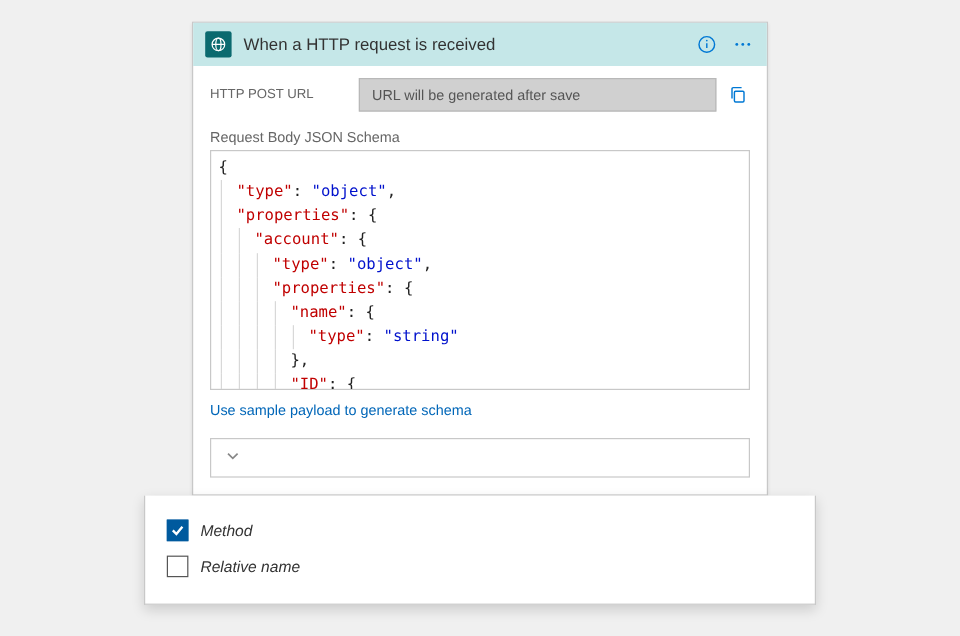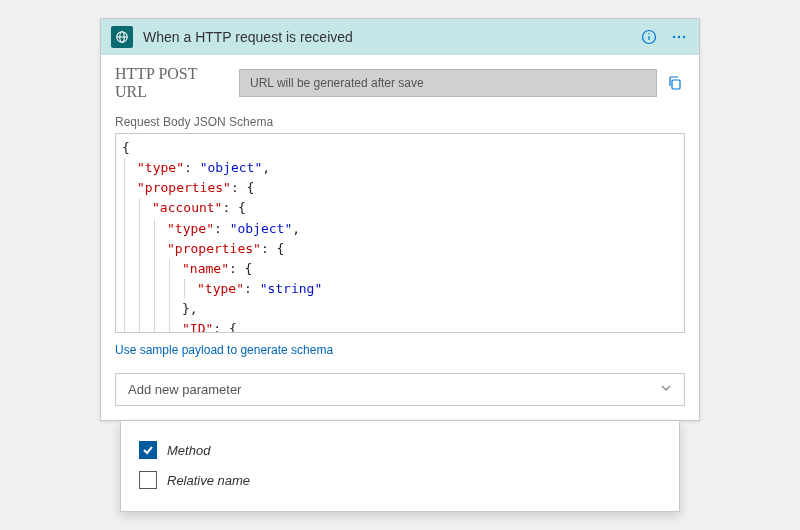--- a/index.html
+++ b/index.html
@@ -5,21 +5,21 @@
   * { box-sizing: border-box; margin: 0; padding: 0; }
   body {
     font-family: "Segoe UI", -apple-system, sans-serif;
     background: #f0f0f0;
     width: 800px;
     height: 530px;
     padding: 18px 0 0 0;
     font-size: 13px;
   }
   .card {
-    width: 600px;
+    width: 480px;
     margin: 0 auto;
     background: #fff;
     border: 1px solid #c8c8c8;
     box-shadow: 0 1px 3px rgba(0,0,0,0.1);
   }
   .header {
     display: flex;
     align-items: center;
     background: #c5e7e8;
     padding: 7px 10px;
@@ -40,21 +40,21 @@
     display: flex; align-items: center; justify-content: center;
     color: #0078d4; cursor: pointer;
   }
   .body { padding: 10px 14px 14px 14px; }
   .url-row {
     display: flex;
     align-items: center;
     gap: 8px;
     margin-bottom: 14px;
   }
-  .url-label { width: 100px; color: #666; font-size: 16px; font-family: Liberation Serif, serif; }
+  .url-label { width: 100px; color: #666; font-size: 11px; }
   .url-box {
     flex: 1;
     background: #d0d0d0;
     border: 1px solid #b8b8b8;
     padding: 6px 10px;
     color: #555;
     font-size: 12px;
     margin-left: 16px;
   }
   .copy-icon {
@@ -193,21 +193,20 @@
         <div class="json-line"><span class="indent-guide"><span class="indent-guide"><span class="indent-guide"><span class="j-key">"properties"</span><span class="j-punc">: {</span></span></span></span></div>
         <div class="json-line"><span class="indent-guide"><span class="indent-guide"><span class="indent-guide"><span class="indent-guide"><span class="j-key">"name"</span><span class="j-punc">: {</span></span></span></span></span></div>
         <div class="json-line"><span class="indent-guide"><span class="indent-guide"><span class="indent-guide"><span class="indent-guide"><span class="indent-guide"><span class="j-key">"type"</span><span class="j-punc">: </span><span class="j-str">"string"</span></span></span></span></span></span></div>
         <div class="json-line"><span class="indent-guide"><span class="indent-guide"><span class="indent-guide"><span class="indent-guide"><span class="j-punc">},</span></span></span></span></span></div>
         <div class="json-line"><span class="indent-guide"><span class="indent-guide"><span class="indent-guide"><span class="indent-guide"><span class="j-key">"ID"</span><span class="j-punc">: {</span></span></span></span></span></div>
       </div>
 
     <div class="sample-link">Use sample payload to generate schema</div>
 
     <div class="add-param">
-      <span>Add new parameter</span>
       <span class="chevron">
         <svg viewBox="0 0 12 12" width="12" height="12" fill="none" stroke="#888" stroke-width="1.4">
           <polyline points="2,4 6,8 10,4"></polyline>
         </svg>
       </span>
     </div>
   </div>
 </div>
 
 <div class="dropdown">

